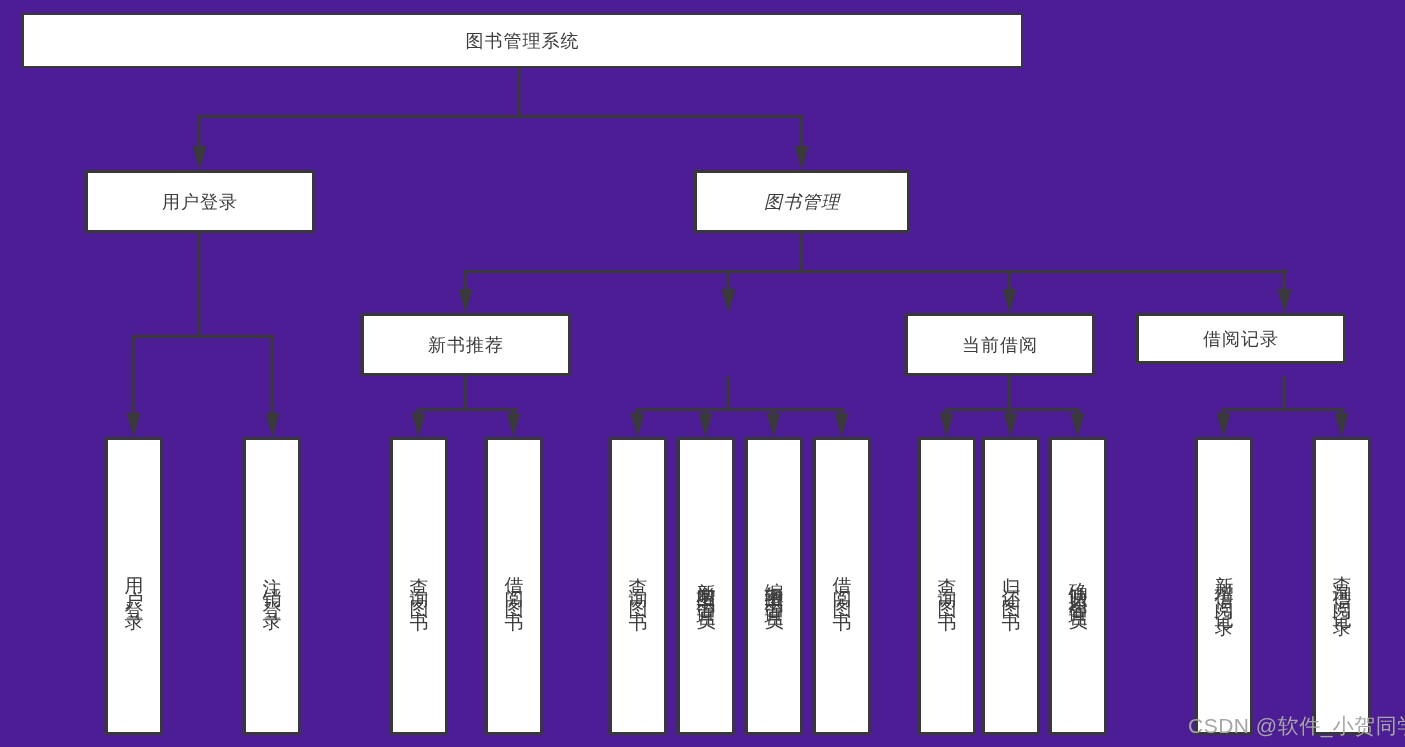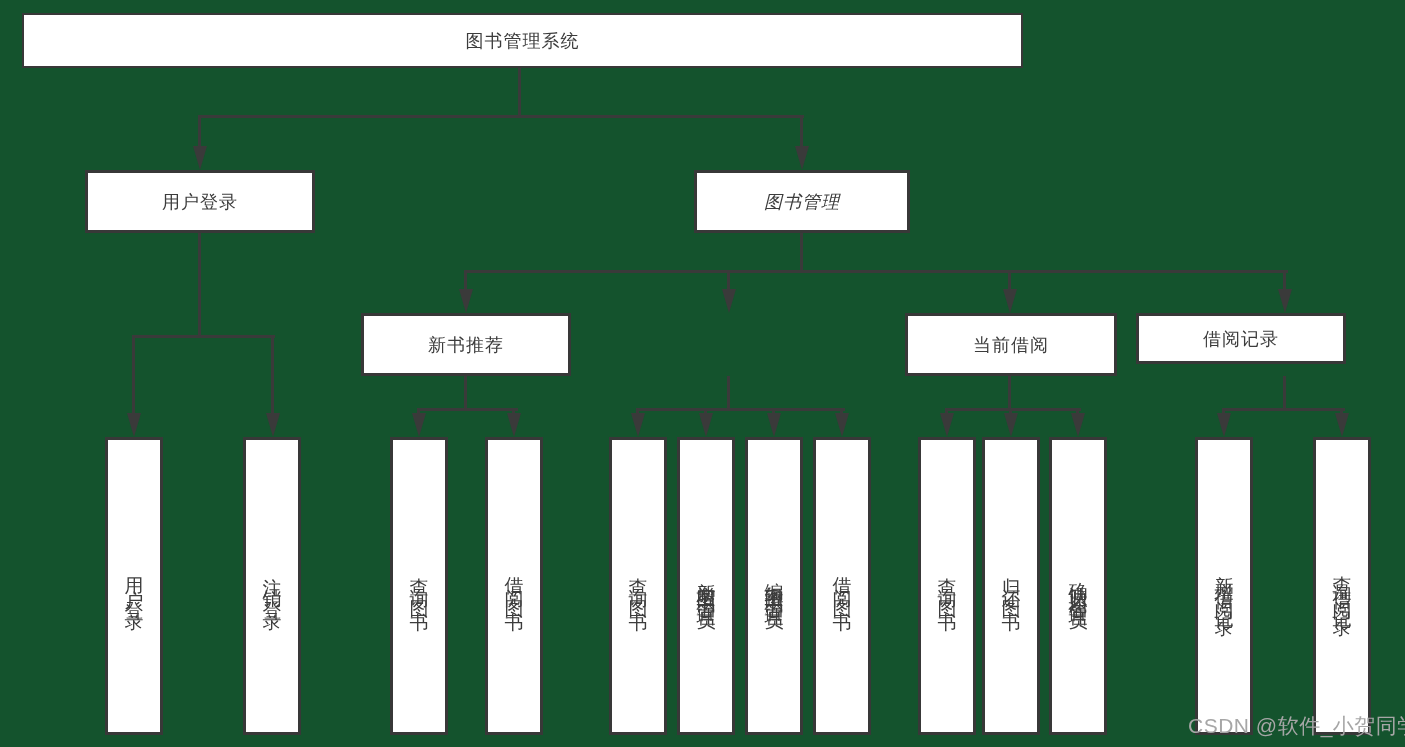--- a/index.html
+++ b/index.html
@@ -1,18 +1,18 @@
 <!DOCTYPE html>
 <html><head>
 <meta charset="utf-8">
 <style>
   html,body { margin:0; padding:0; background:#ffffff; }
   body { font-family: "Liberation Sans", "DejaVu Sans", sans-serif; }
   #canvas {
-    position:relative; width:1405px; height:747px; background:#14532d;
+    position:relative; width:1405px; height:747px; background:#4c1d95;
     overflow:hidden; color:#3c3c3c;
   }
   .box {
     position:absolute; background:#ffffff; border:3px solid #383838;
     box-sizing:border-box; display:flex; align-items:center; justify-content:center;
     font-size:18px; color:#3c3c3c; letter-spacing:1px;
   }
   .root { border-width:2px; }
   .vbox {
     position:absolute; background:#ffffff; border:3px solid #383838;
@@ -51,21 +51,21 @@
 
   <div class="box" style="left:694px; top:170px; width:216px; height:63px;font-style:italic;">
     <span>图书管理</span>
   </div>
 
   <div class="box" style="left:361px; top:313px; width:210px; height:63px;text-align:right;">
     <span>新书推荐</span>
   </div>
 
 
-  <div class="box" style="left:905px; top:313px; width:212px; height:63px;">
+  <div class="box" style="left:905px; top:313px; width:190px; height:63px;">
     <span>当前借阅</span>
   </div>
 
   <div class="box" style="left:1136px; top:313px; width:210px; height:51px;">
     <span>借阅记录</span>
   </div>
 
   <div class="vbox" style="left:105px; top:437px;">
     <span class="sp4">用户登录</span>
   </div>

